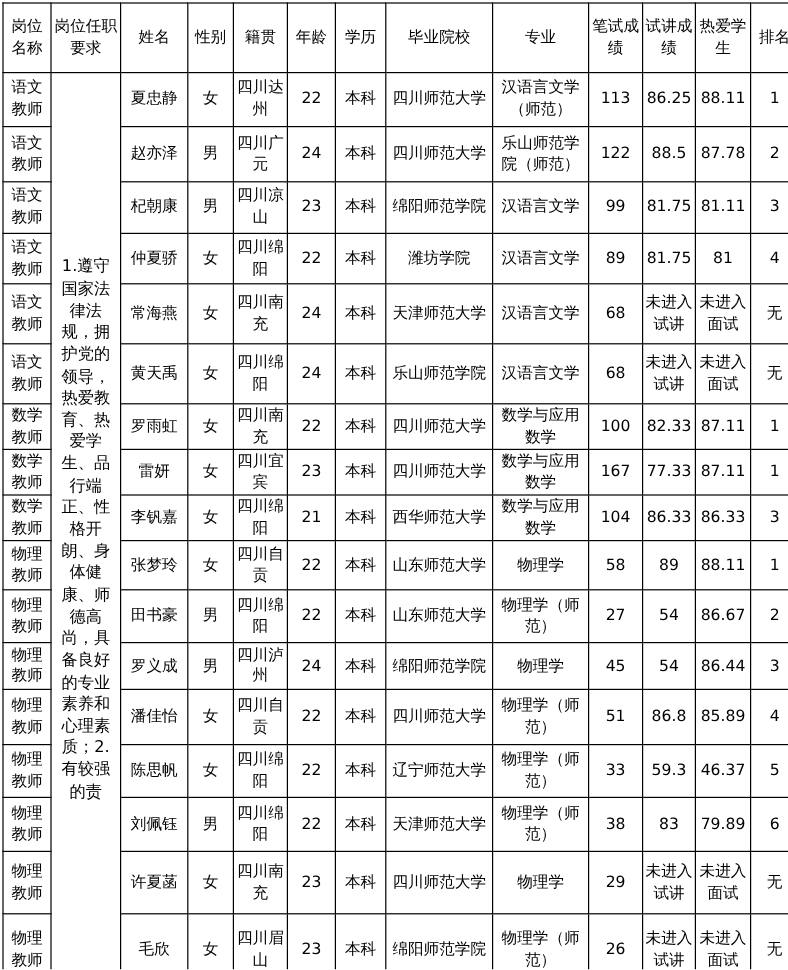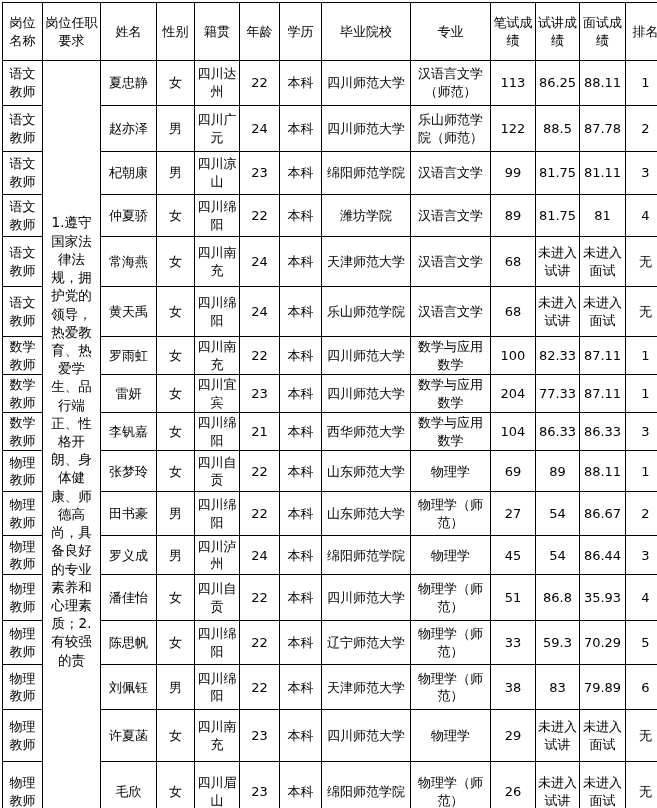--- a/index.html
+++ b/index.html
@@ -62,21 +62,21 @@
         <th>岗位任职要求</th>
         <th>姓名</th>
         <th>性别</th>
         <th>籍贯</th>
         <th>年龄</th>
         <th>学历</th>
         <th>毕业院校</th>
         <th>专业</th>
         <th>笔试成绩</th>
         <th>试讲成绩</th>
-        <th>面试成绩</th>
+        <th>热爱学生</th>
         <th>排名</th>
       </tr>
     </thead>
     <tbody id="tbody">
         <tr style="height: 45px;">
           <td>语文教师</td>
           <td rowspan="17" class="req">1.遵守国家法律法规，拥护党的领导，热爱教育、热爱学生、品行端正、性格开朗、身体健康、师德高尚，具备良好的专业素养和心理素质；2.有较强的责</td>
           <td>夏忠静</td>
           <td>女</td>
           <td>四川达州</td>
@@ -175,21 +175,21 @@
         </tr>
         <tr style="height: 35px;">
           <td>数学教师</td>
           <td>雷妍</td>
           <td>女</td>
           <td>四川宜宾</td>
           <td>23</td>
           <td>本科</td>
           <td>四川师范大学</td>
           <td>数学与应用数学</td>
-          <td>204</td>
+          <td>167</td>
           <td>77.33</td>
           <td>87.11</td>
           <td>1</td>
         </tr>
         <tr style="height: 37px;">
           <td>数学教师</td>
           <td>李钒嘉</td>
           <td>女</td>
           <td>四川绵阳</td>
           <td>21</td>
@@ -203,21 +203,21 @@
         </tr>
         <tr style="height: 41px;">
           <td>物理教师</td>
           <td>张梦玲</td>
           <td>女</td>
           <td>四川自贡</td>
           <td>22</td>
           <td>本科</td>
           <td>山东师范大学</td>
           <td>物理学</td>
-          <td>69</td>
+          <td>58</td>
           <td>89</td>
           <td>88.11</td>
           <td>1</td>
         </tr>
         <tr style="height: 44px;">
           <td>物理教师</td>
           <td>田书豪</td>
           <td>男</td>
           <td>四川绵阳</td>
           <td>22</td>
@@ -247,35 +247,35 @@
           <td>物理教师</td>
           <td>潘佳怡</td>
           <td>女</td>
           <td>四川自贡</td>
           <td>22</td>
           <td>本科</td>
           <td>四川师范大学</td>
           <td>物理学（师范）</td>
           <td>51</td>
           <td>86.8</td>
-          <td>35.93</td>
+          <td>85.89</td>
           <td>4</td>
         </tr>
         <tr style="height: 44px;">
           <td>物理教师</td>
           <td>陈思帆</td>
           <td>女</td>
           <td>四川绵阳</td>
           <td>22</td>
           <td>本科</td>
           <td>辽宁师范大学</td>
           <td>物理学（师范）</td>
           <td>33</td>
           <td>59.3</td>
-          <td>70.29</td>
+          <td>46.37</td>
           <td>5</td>
         </tr>
         <tr style="height: 45px;">
           <td>物理教师</td>
           <td>刘佩钰</td>
           <td>男</td>
           <td>四川绵阳</td>
           <td>22</td>
           <td>本科</td>
           <td>天津师范大学</td>

